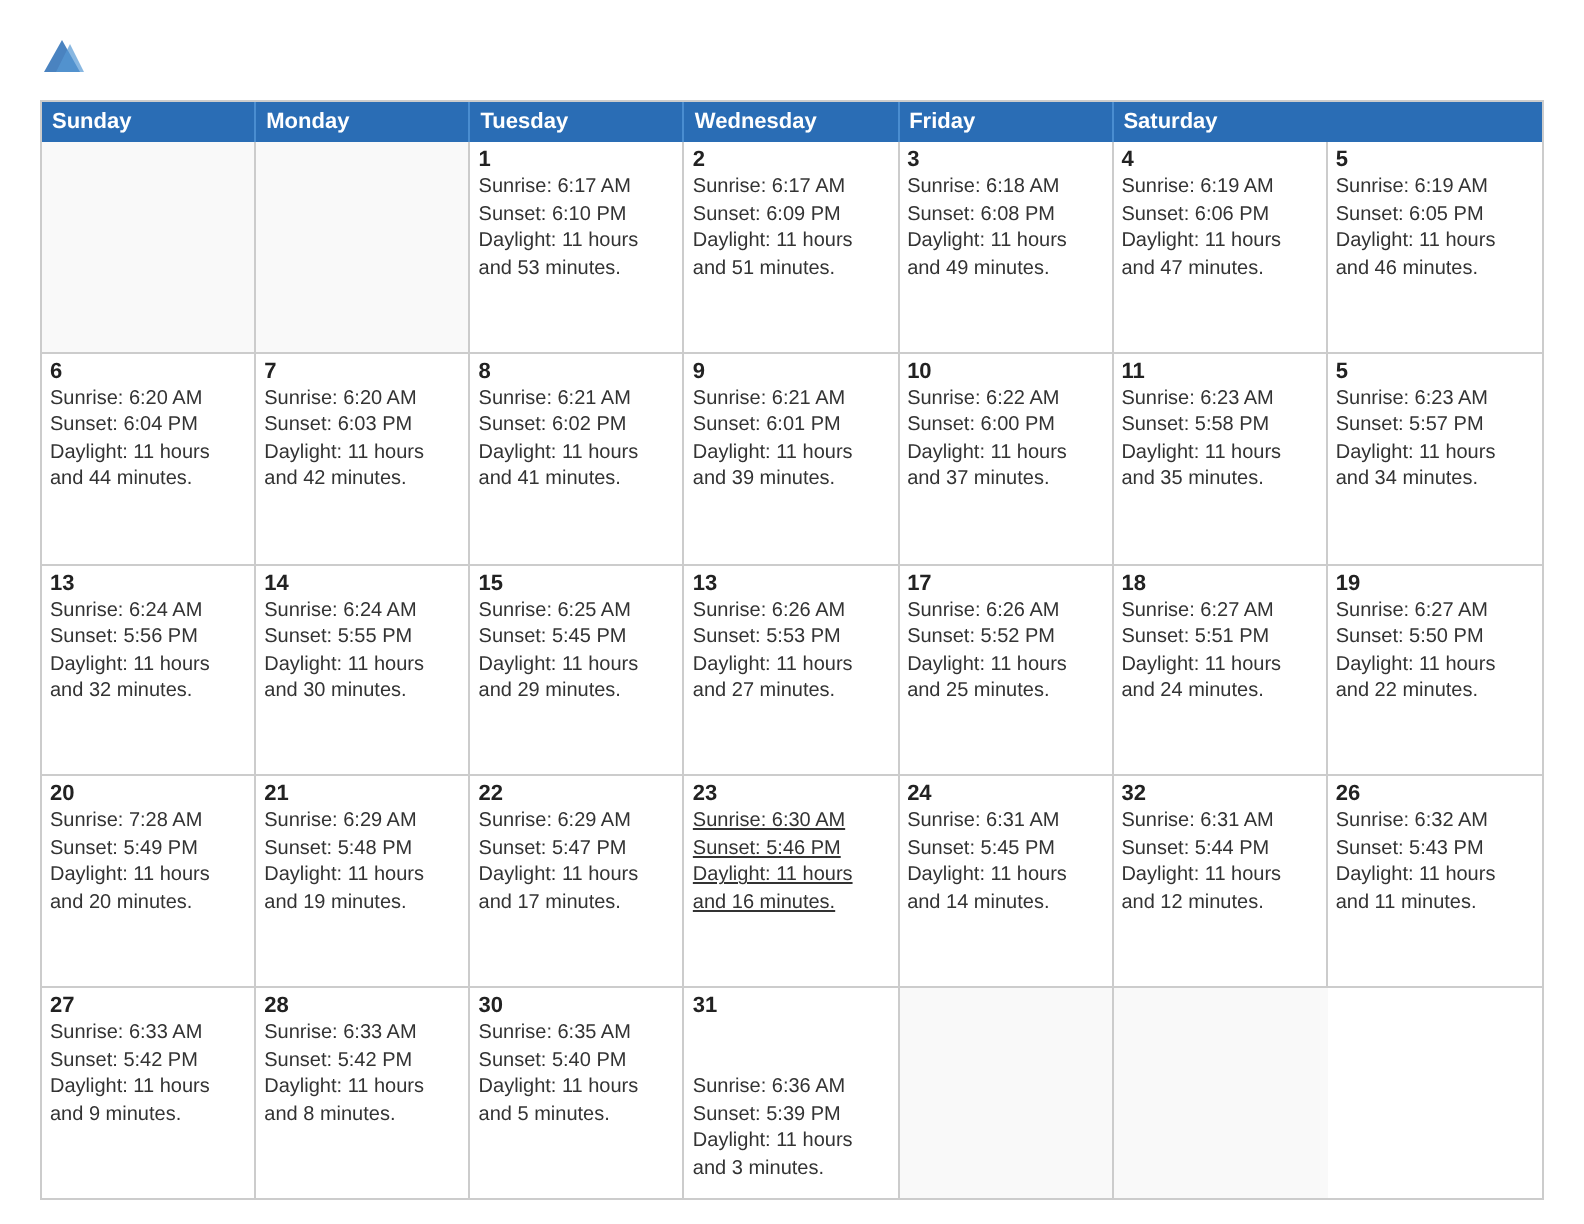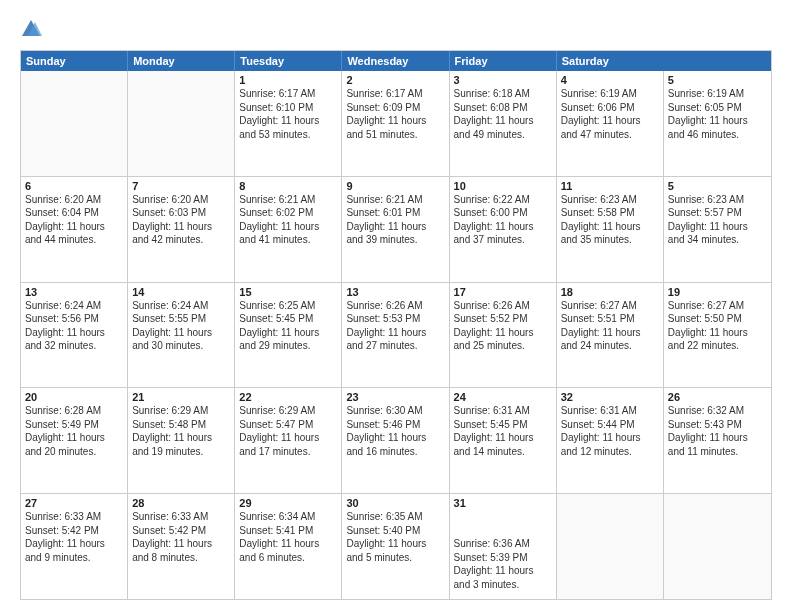--- a/index.html
+++ b/index.html
@@ -264,39 +264,39 @@
           <div class="cal-cell">
             <div class="day-num">19</div>
             <div class="cell-text" style="white-space: pre-line;">Sunrise: 6:27 AM
 Sunset: 5:50 PM
 Daylight: 11 hours and 22 minutes.</div>
           </div>
         </div>
         <div class="cal-row">
           <div class="cal-cell">
             <div class="day-num">20</div>
-            <div class="cell-text" style="white-space: pre-line;">Sunrise: 6:28 AM
+            <div class="cell-text" style="white-space: pre-line;">Sunrise: 7:28 AM
 Sunset: 5:49 PM
 Daylight: 11 hours and 20 minutes.</div>
           </div>
           <div class="cal-cell">
             <div class="day-num">21</div>
             <div class="cell-text" style="white-space: pre-line;">Sunrise: 6:29 AM
 Sunset: 5:48 PM
 Daylight: 11 hours and 19 minutes.</div>
           </div>
           <div class="cal-cell">
             <div class="day-num">22</div>
             <div class="cell-text" style="white-space: pre-line;">Sunrise: 6:29 AM
 Sunset: 5:47 PM
 Daylight: 11 hours and 17 minutes.</div>
           </div>
           <div class="cal-cell">
             <div class="day-num">23</div>
-            <div class="cell-text" style="white-space: pre-line;">Sunrise: 6:30 AM
+            <div class="cell-text" style="white-space: pre-line; text-decoration: underline;">Sunrise: 6:30 AM
 Sunset: 5:46 PM
 Daylight: 11 hours and 16 minutes.</div>
           </div>
           <div class="cal-cell">
             <div class="day-num">24</div>
             <div class="cell-text" style="white-space: pre-line;">Sunrise: 6:31 AM
 Sunset: 5:45 PM
 Daylight: 11 hours and 14 minutes.</div>
           </div>
           <div class="cal-cell">
@@ -317,26 +317,20 @@
             <div class="day-num">27</div>
             <div class="cell-text" style="white-space: pre-line;">Sunrise: 6:33 AM
 Sunset: 5:42 PM
 Daylight: 11 hours and 9 minutes.</div>
           </div>
           <div class="cal-cell">
             <div class="day-num">28</div>
             <div class="cell-text" style="white-space: pre-line;">Sunrise: 6:33 AM
 Sunset: 5:42 PM
 Daylight: 11 hours and 8 minutes.</div>
-          </div>
-          <div class="cal-cell">
-            <div class="day-num">29</div>
-            <div class="cell-text" style="white-space: pre-line;">Sunrise: 6:34 AM
-Sunset: 5:41 PM
-Daylight: 11 hours and 6 minutes.</div>
           </div>
           <div class="cal-cell">
             <div class="day-num">30</div>
             <div class="cell-text" style="white-space: pre-line;">Sunrise: 6:35 AM
 Sunset: 5:40 PM
 Daylight: 11 hours and 5 minutes.</div>
           </div>
           <div class="cal-cell">
             <div class="day-num">31</div>
             <div class="cell-text" style="white-space: pre-line; margin-top: 28px;">Sunrise: 6:36 AM

